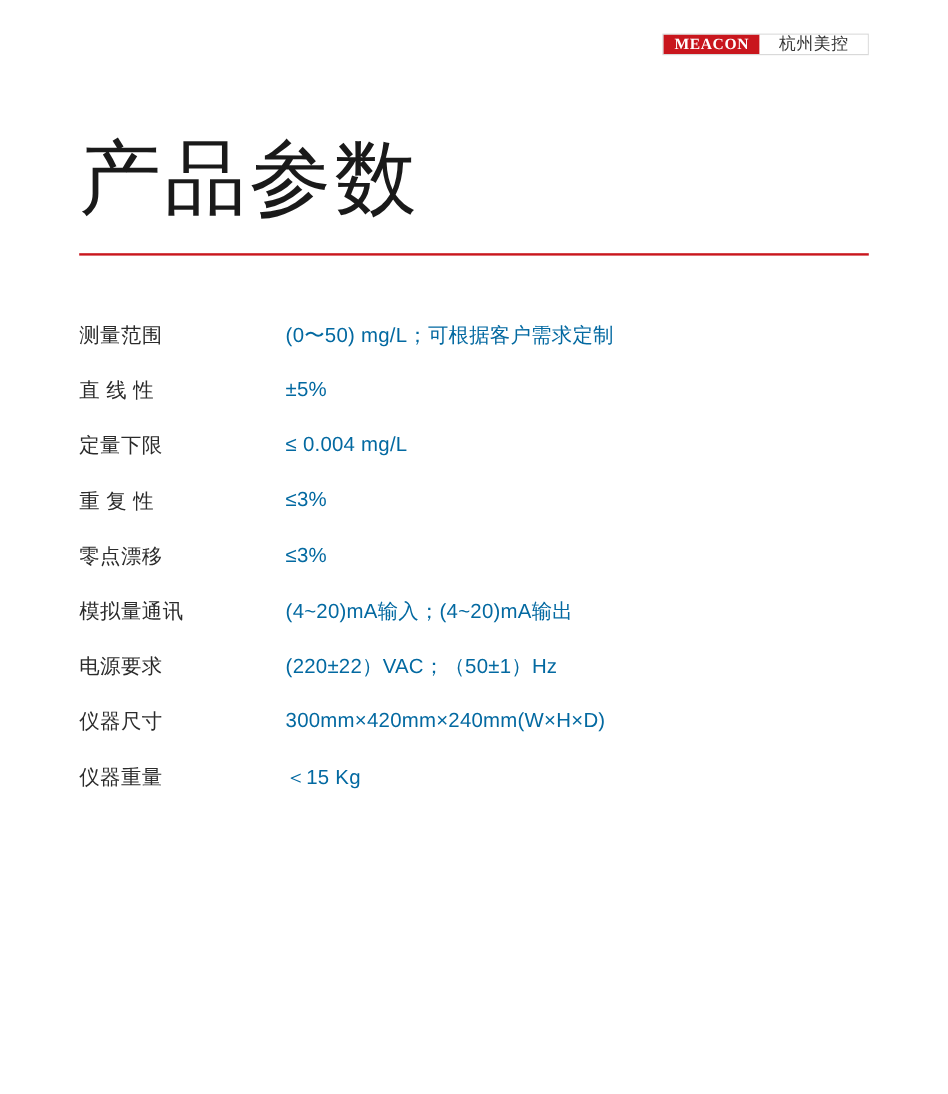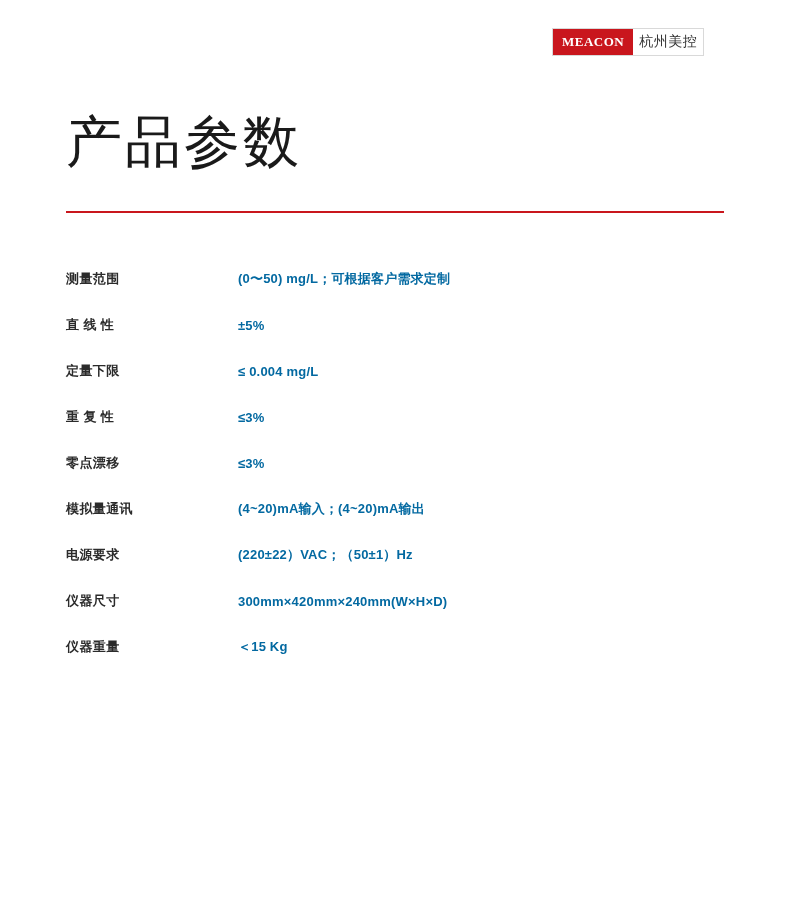--- a/index.html
+++ b/index.html
@@ -17,52 +17,52 @@
   }
 
   
   .logo-wrap {
     position: absolute;
     top: 28px;
     left: 552px;
     display: flex;
     align-items: stretch;
     border: 1px solid #d9d9d9;
-    height: 28px;
+    height: 18px;
     box-sizing: border-box;
   }
   .logo-mark {
     background: #c9161d;
     color: #ffffff;
     display: flex;
     align-items: center;
     justify-content: center;
     padding: 0 9px;
     font-size: 13px;
     font-weight: bold;
     letter-spacing: 0.5px;
     font-family: "Liberation Serif", serif;
   }
   .logo-text {
     background: #ffffff;
     color: #333333;
     display: flex;
     align-items: center;
     justify-content: center;
-    padding: 0 6px;
+    padding: 0 16px;
     font-size: 14px;
     letter-spacing: 0.5px;
   }
 
   
   .title {
     position: absolute;
     top: 110px;
     left: 66px;
-    font-size: 56px;
+    font-size: 68px;
     line-height: 1.15;
     color: #1a1a1a;
     letter-spacing: 3px;
     font-weight: normal;
     margin: 0;
   }
   .rule {
     position: absolute;
     top: 211px;
     left: 66px;
@@ -78,24 +78,23 @@
     left: 66px;
     width: 680px;
     border-collapse: collapse;
   }
   .spec-table tr {
     height: 46px;
   }
   .spec-table td {
     vertical-align: middle;
     color: #333333;
-    font-size: 13px;
+    font-size: 17px;
     padding: 0;
     white-space: nowrap;
-    font-weight: bold;
   }
   .spec-table td.label {
     width: 172px;
     color: #2b2b2b;
     letter-spacing: 0.4px;
   }
   .spec-table td.value {
     color: #0369a1;
     letter-spacing: 0.2px;
   }

